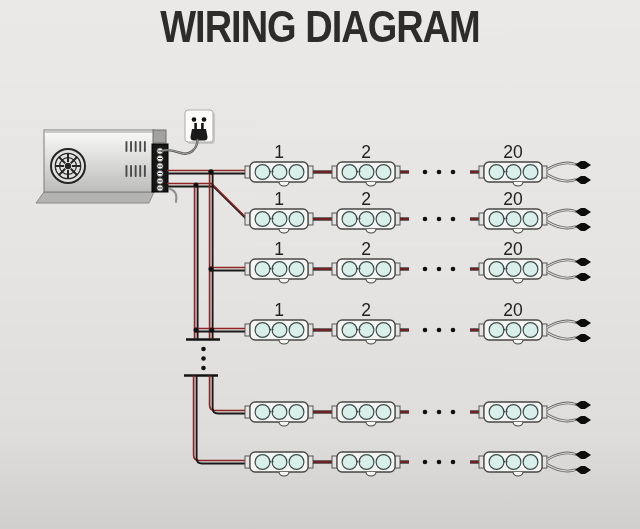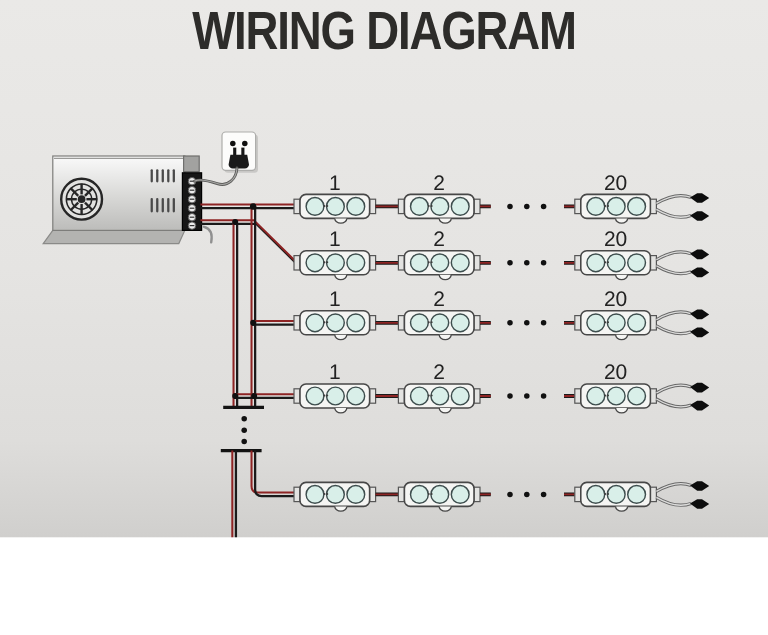--- a/index.html
+++ b/index.html
@@ -1,18 +1,18 @@
 <!DOCTYPE html>
 <html><head>
 <meta charset="utf-8">
 <style>
   html,body{margin:0;padding:0;}
   .stage{
     position:relative;
-    width:640px;height:448px;
+    width:640px;height:529px;
     overflow:hidden;
     background:linear-gradient(180deg,#eae9e7 0%,#e5e4e2 50%,#dedddb 82%,#d0cfcd 100%);
     font-family:"Liberation Sans", sans-serif;
   }
   .title{
     position:absolute;
     left:0;top:2px;width:640px;
     text-align:center;
     margin:0;
     font-family:"Liberation Sans", sans-serif;

